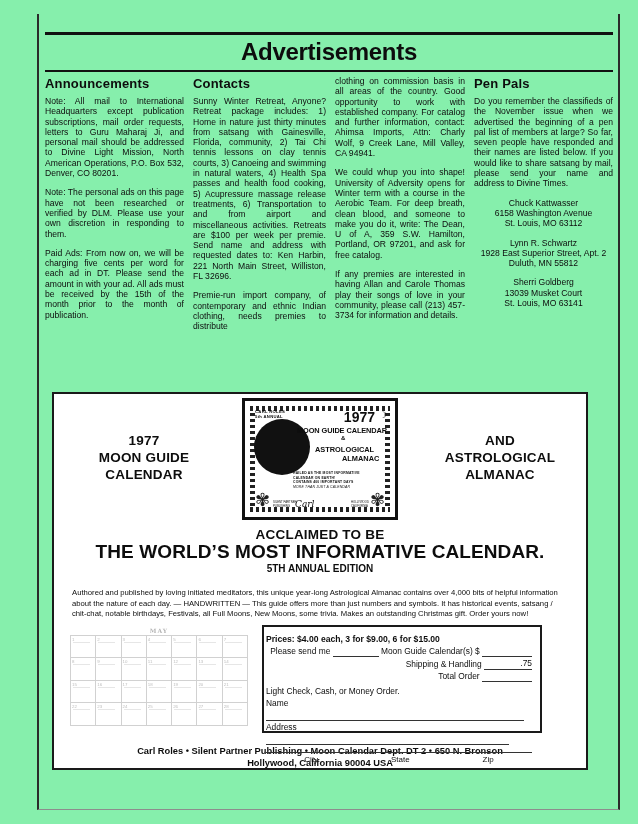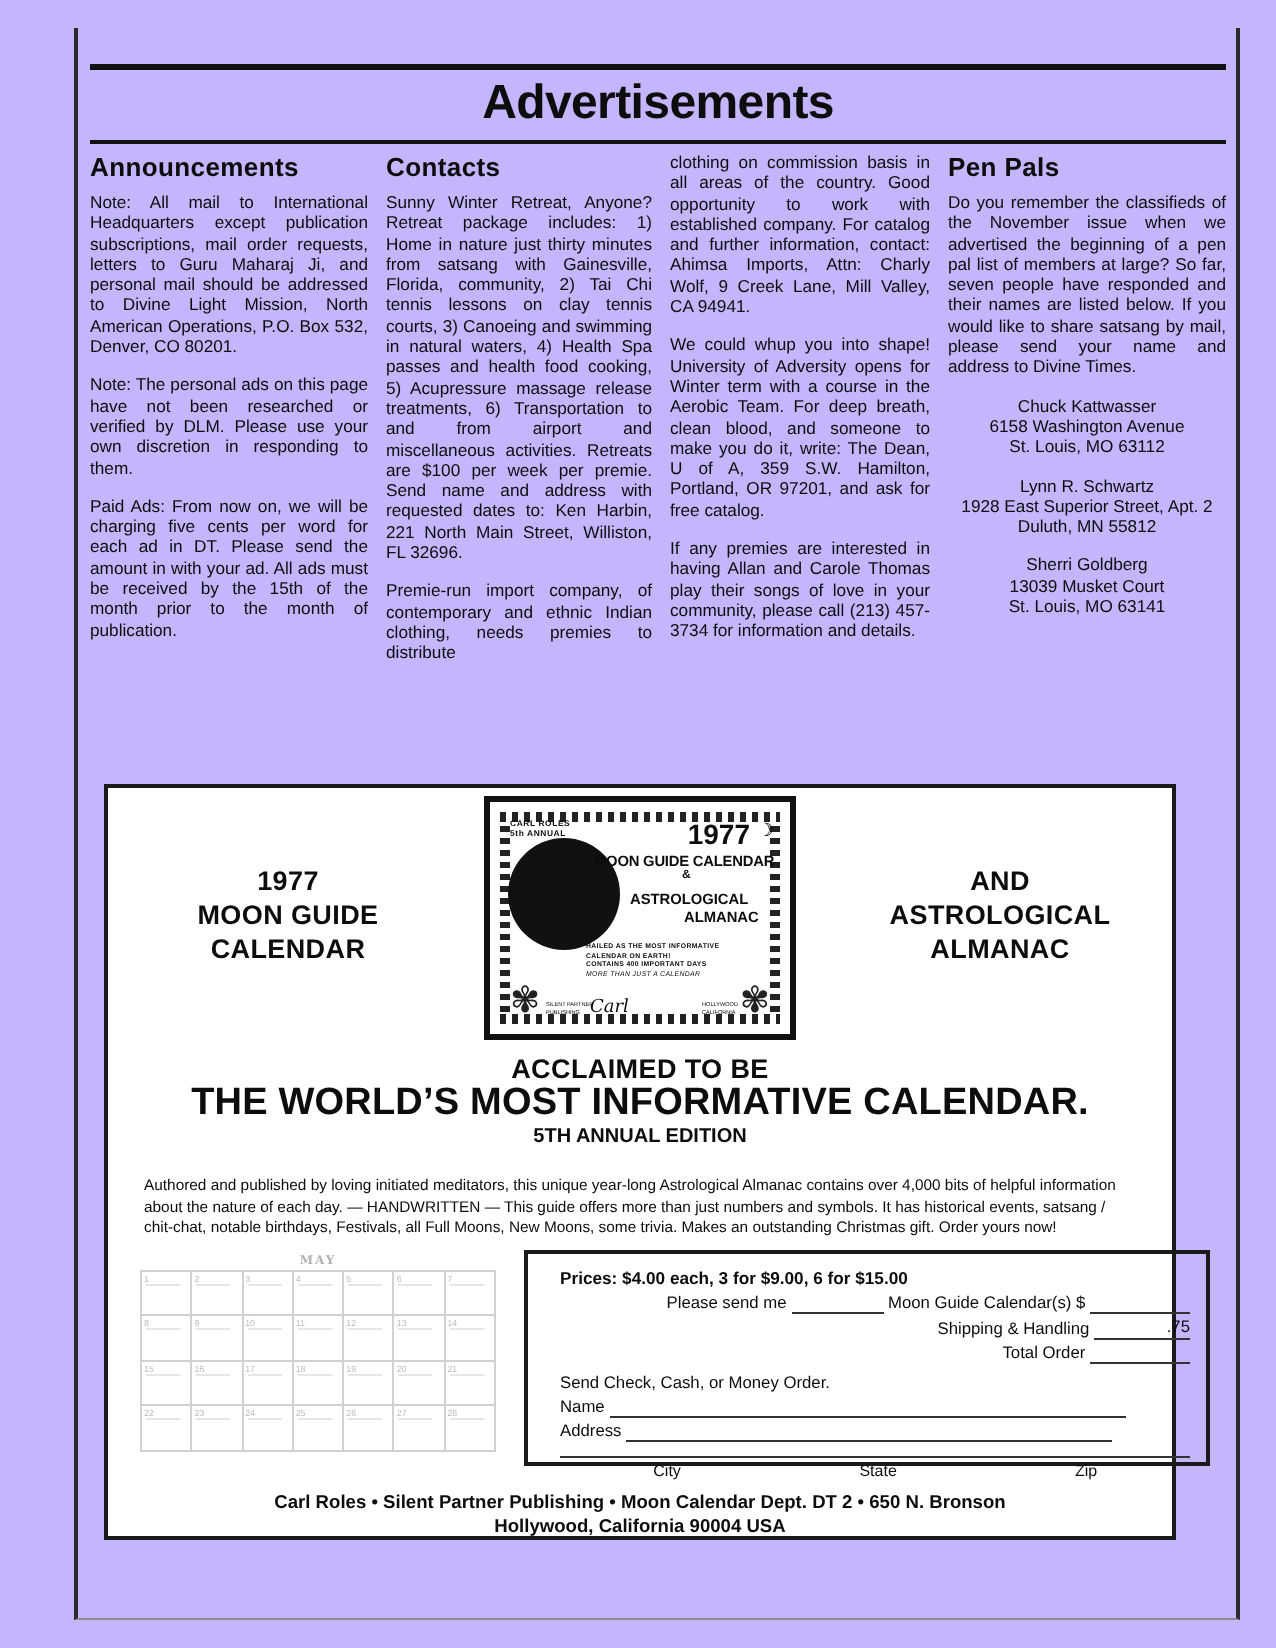--- a/index.html
+++ b/index.html
@@ -14,21 +14,21 @@
     color: #0d0d0d;
     position: relative;
     overflow: hidden;
   }
 
   
   #page {
     position: absolute;
     left: 0; top: 0;
     width: 638px; height: 824px;
-    background: #c4b5fd;
+    background: #86efac;
   }
   #page-border {
     position: absolute;
     left: 37px; top: 14px;
     width: 583px; height: 796px;
     border-left: 2px solid #2b2b2b;
     border-right: 2px solid #2b2b2b;
     border-bottom: 1px solid #8d8d8d;
     box-sizing: border-box;
   }
@@ -289,25 +289,25 @@
     content: "";
     position: absolute;
     left: 2px; top: 6px;
     width: 70%; height: 1px;
     background: #c8c8c8;
   }
 
   #order-box {
     position: absolute;
     left: 196px; top: -2px;
-    width: 343px;
+    width: 280px;
     height: 108px;
     border: 2px solid #1a1a1a;
     box-sizing: border-box;
-    padding: 6px 8px 0 16px;
+    padding: 6px 8px 0 2px;
     font-size: 8.4px;
     line-height: 12px;
   }
   #order-box .prices { font-weight: bold; font-size: 8.6px; }
   .row-r { text-align: right; }
   .fld-line {
     border-bottom: 1px solid #333;
     display: inline-block;
     vertical-align: bottom;
   }
@@ -471,21 +471,21 @@
         <div class="row-r">
           <span>Shipping &amp; Handling</span>
           <span class="fld-line" style="width:48px;text-align:right;">.75</span>
         </div>
 
         <div class="row-r">
           <span>Total Order</span>
           <span class="fld-line" style="width:50px;height:9px;"></span>
         </div>
 
-        <div style="margin-top:3px;">Send Check, Cash, or Money Order.</div>
+        <div style="margin-top:3px;">Light Check, Cash, or Money Order.</div>
 
         <div>
           <span>Name</span>
           <span class="fld-line" style="width:258px;height:9px;"></span>
         </div>
 
         <div>
           <span>Address</span>
           <span class="fld-line" style="width:243px;height:9px;"></span>
         </div>

